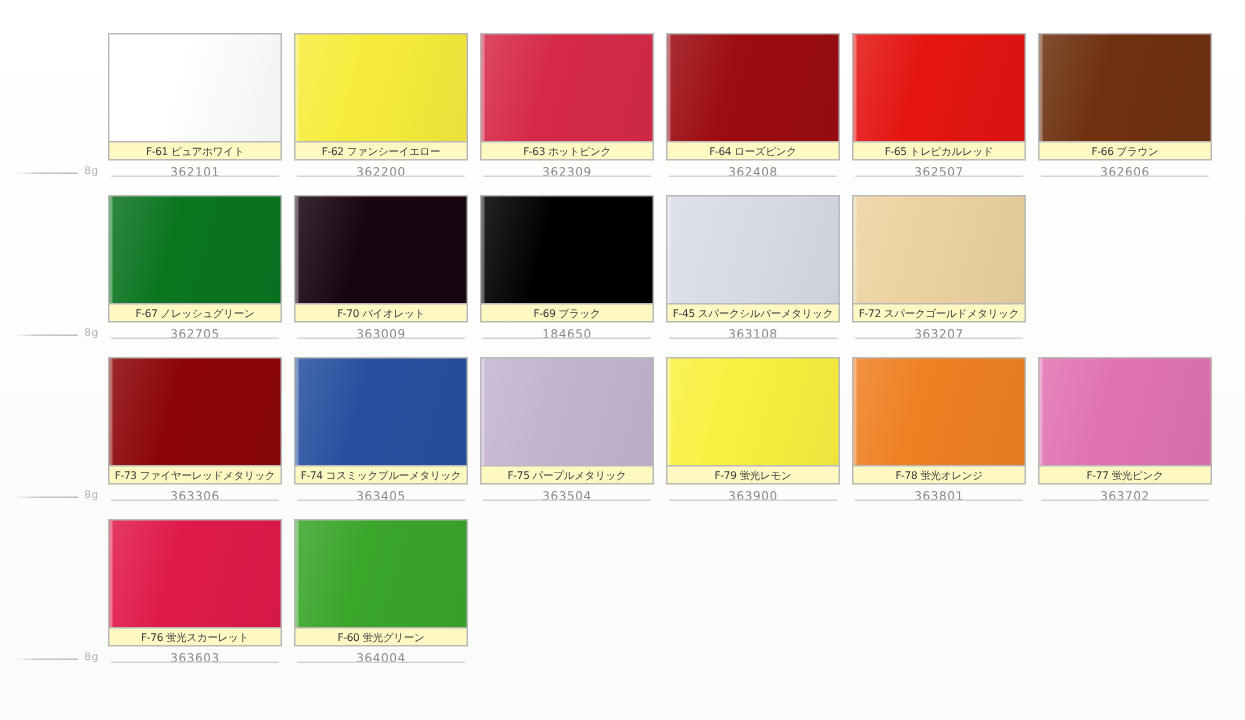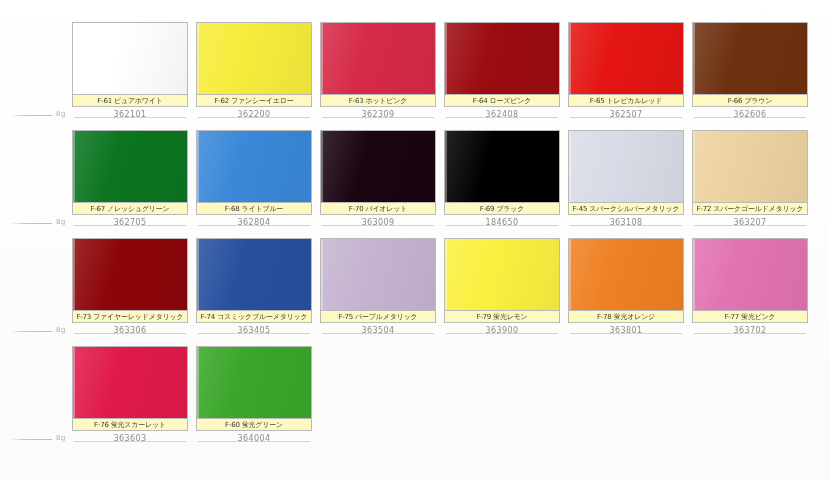--- a/index.html
+++ b/index.html
@@ -206,31 +206,20 @@
             <div class="sheen"></div>
             <div class="edge"></div>
           </div>
           <div class="namebar">F-67 ノレッシュグリーン</div>
           <div class="codebar">
             <span>362705</span>
             <div class="rule"></div>
           </div>
         </div>
         <div class="cell">
-          <div class="chip" style="background: rgb(58, 136, 216);">
-            <div class="sheen"></div>
-            <div class="edge"></div>
-          </div>
-          <div class="namebar">F-68 ライトブルー</div>
-          <div class="codebar">
-            <span>362804</span>
-            <div class="rule"></div>
-          </div>
-        </div>
-        <div class="cell">
           <div class="chip" style="background: rgb(26, 5, 18);">
             <div class="sheen"></div>
             <div class="edge"></div>
           </div>
           <div class="namebar">F-70 バイオレット</div>
           <div class="codebar">
             <span>363009</span>
             <div class="rule"></div>
           </div>
         </div>

